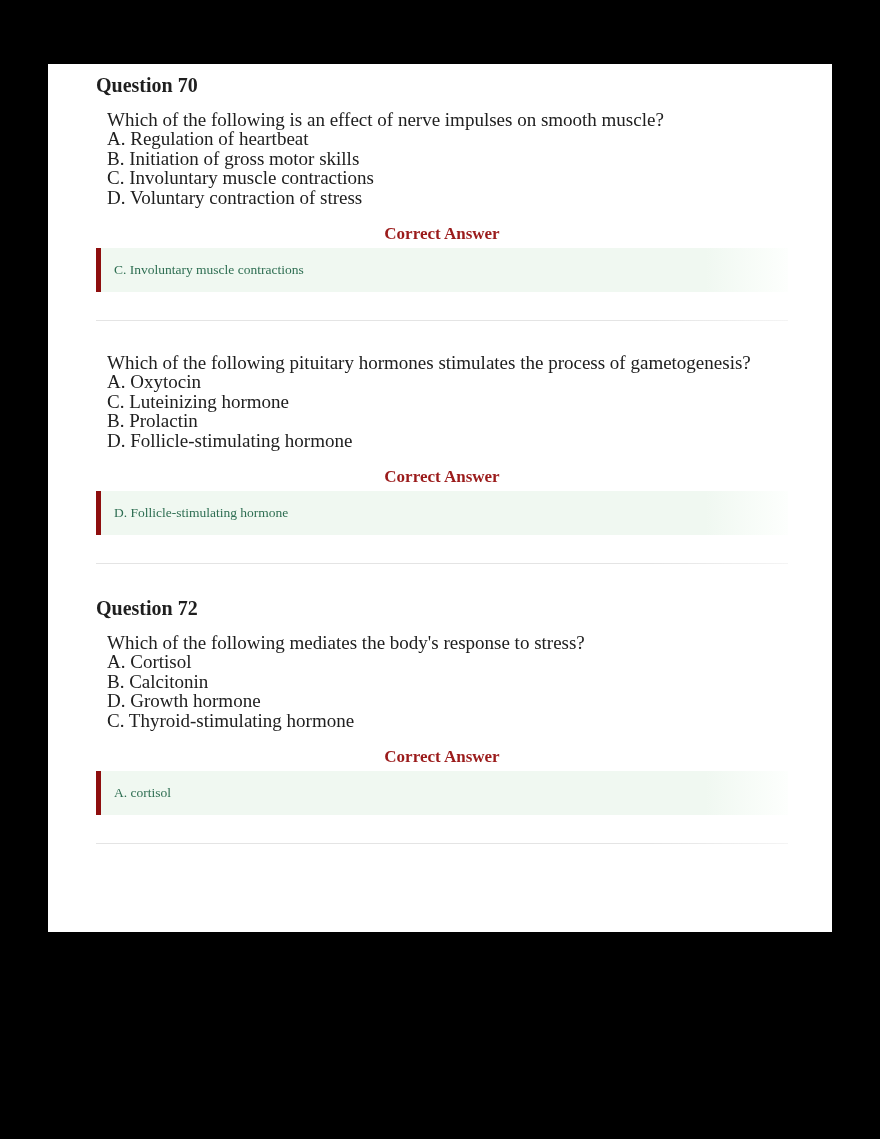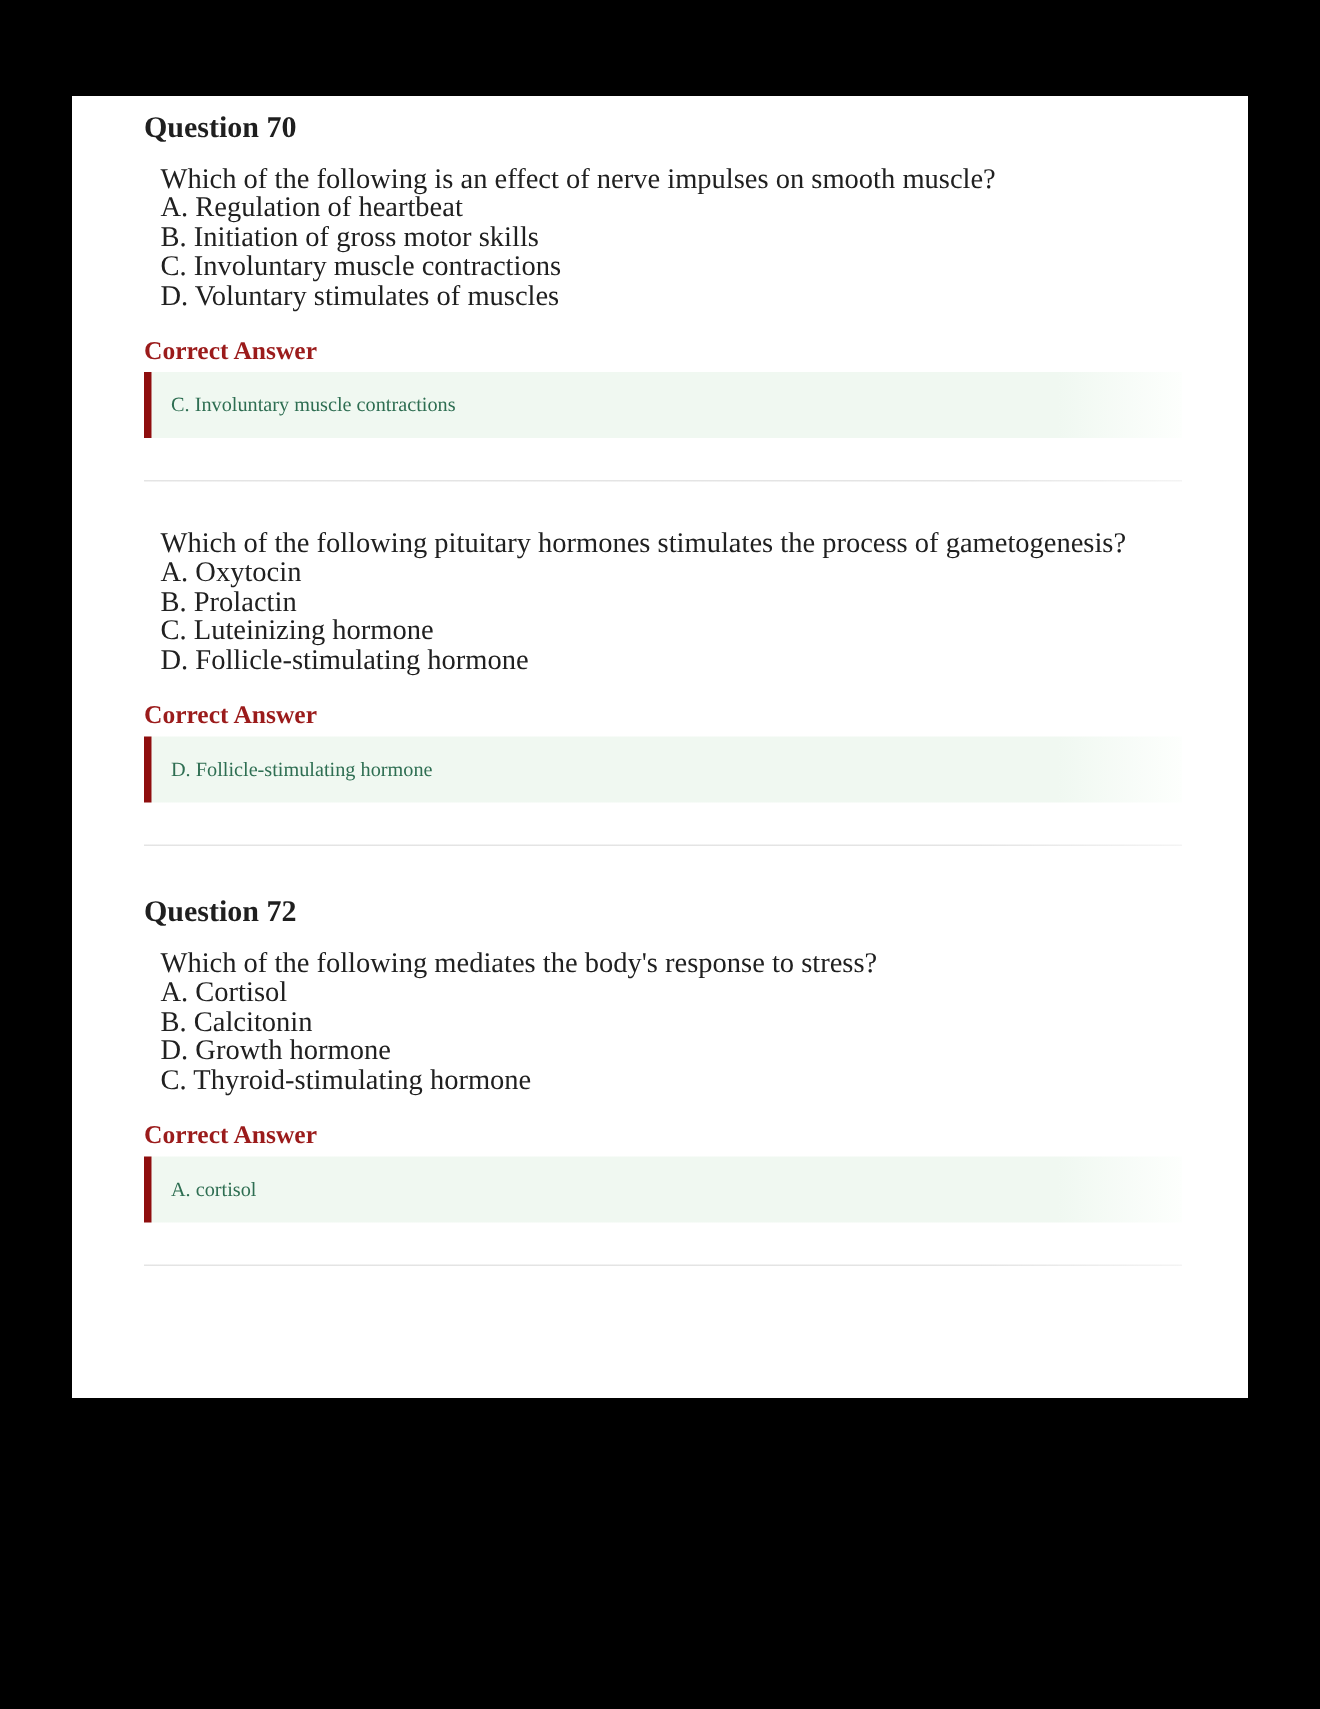--- a/index.html
+++ b/index.html
@@ -46,20 +46,21 @@
     line-height: 19.4px;
     color: var(--body-text);
   }
   .q-body p { margin: 0; }
   .ca-heading {
     font-size: 17px;
     line-height: 19px;
     font-weight: 700;
     color: var(--accent-red);
     margin: 17px 0 5px 0;
+    text-align: center;
   }
   .answer-box {
     min-height: 44px;
     border-left: 5px solid var(--answer-bar-red);
     background: linear-gradient(to right, var(--answer-box-bg) 0%, var(--answer-box-bg) 88%, #fdfffd 100%);
     display: flex;
     align-items: center;
     padding-left: 13px;
   }
   .answer-text {
@@ -77,35 +78,35 @@
 
 <div class="page">
 
   <section class="question-section">
     <h2 class="q-title">Question 70</h2>
     <div class="q-body">
       <p>Which of the following is an effect of nerve impulses on smooth muscle?</p>
       <p>A. Regulation of heartbeat</p>
       <p>B. Initiation of gross motor skills</p>
       <p>C. Involuntary muscle contractions</p>
-      <p>D. Voluntary stimulates of muscles</p>
+      <p>D. Voluntary contraction of stress</p>
     </div>
     <h3 class="ca-heading">Correct Answer</h3>
     <div class="answer-box">
       <span class="answer-text">C. Involuntary muscle contractions</span>
     </div>
     <div class="divider"></div>
   </section>
 
   <section class="question-section">
     <div class="q-body">
       <p>Which of the following pituitary hormones stimulates the process of gametogenesis?</p>
       <p>A. Oxytocin</p>
+      <p>C. Luteinizing hormone</p>
       <p>B. Prolactin</p>
-      <p>C. Luteinizing hormone</p>
       <p>D. Follicle-stimulating hormone</p>
     </div>
     <h3 class="ca-heading">Correct Answer</h3>
     <div class="answer-box">
       <span class="answer-text">D. Follicle-stimulating hormone</span>
     </div>
     <div class="divider"></div>
   </section>
 
   <section class="question-section">

